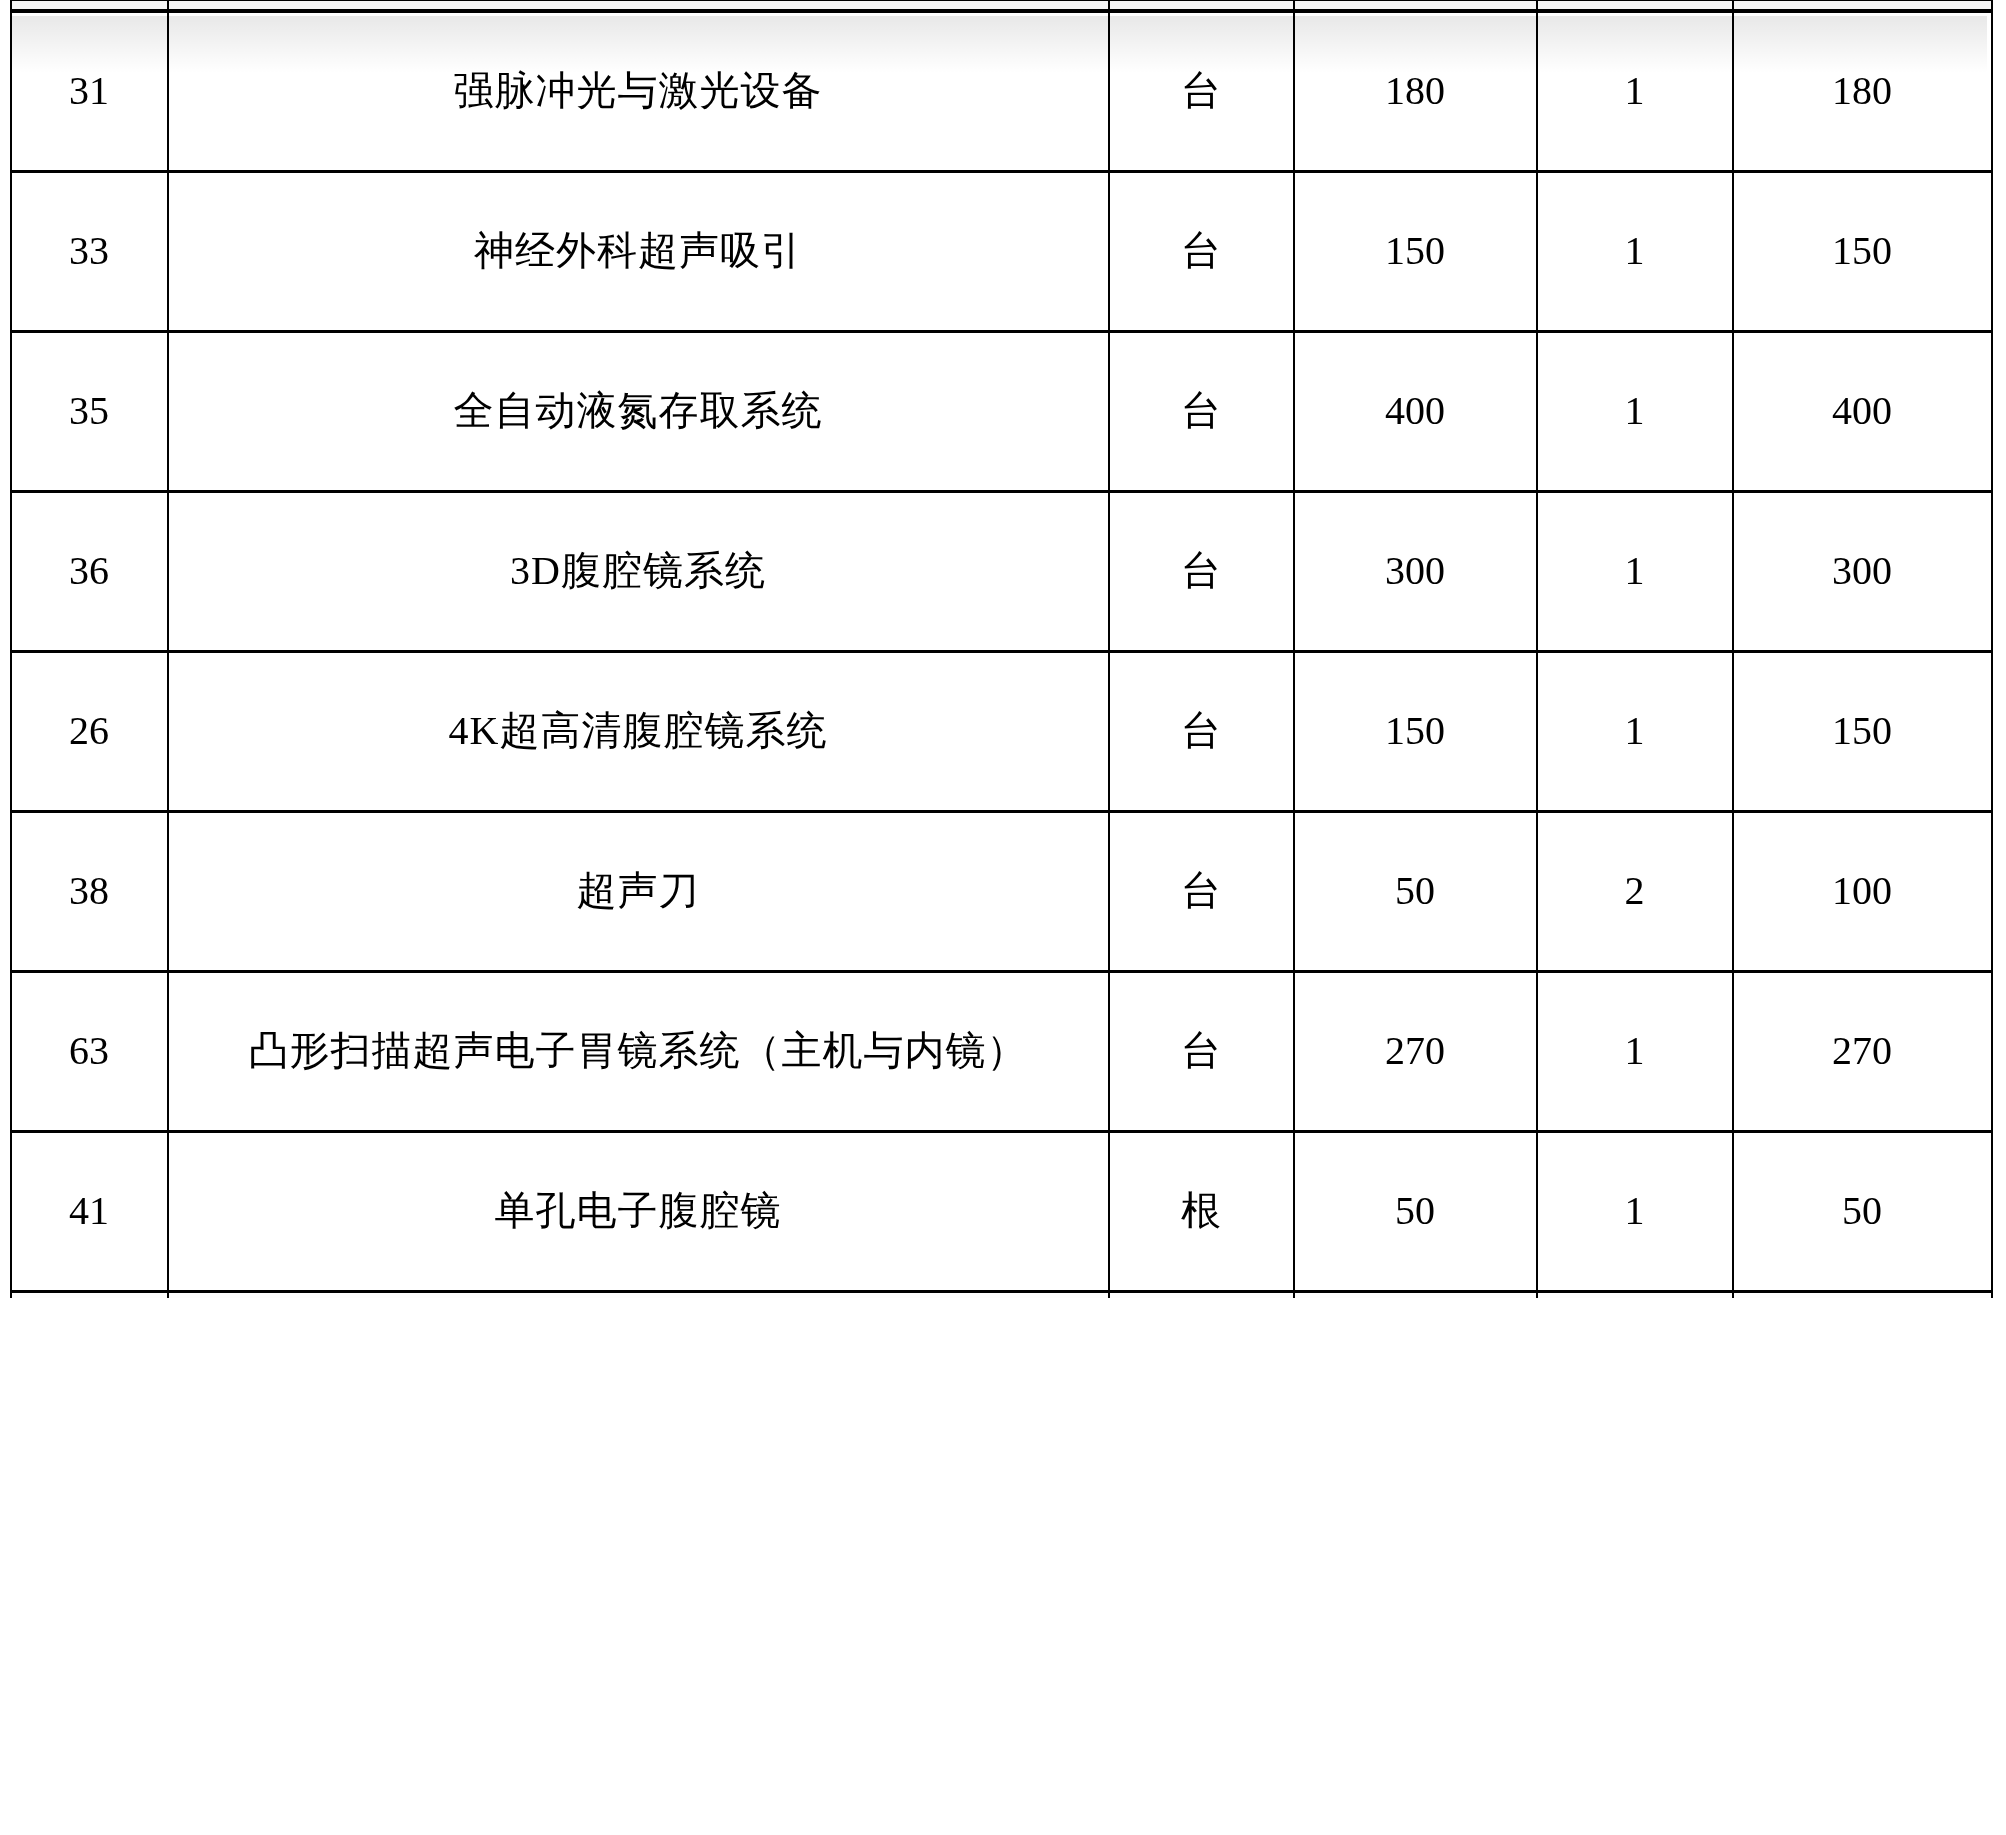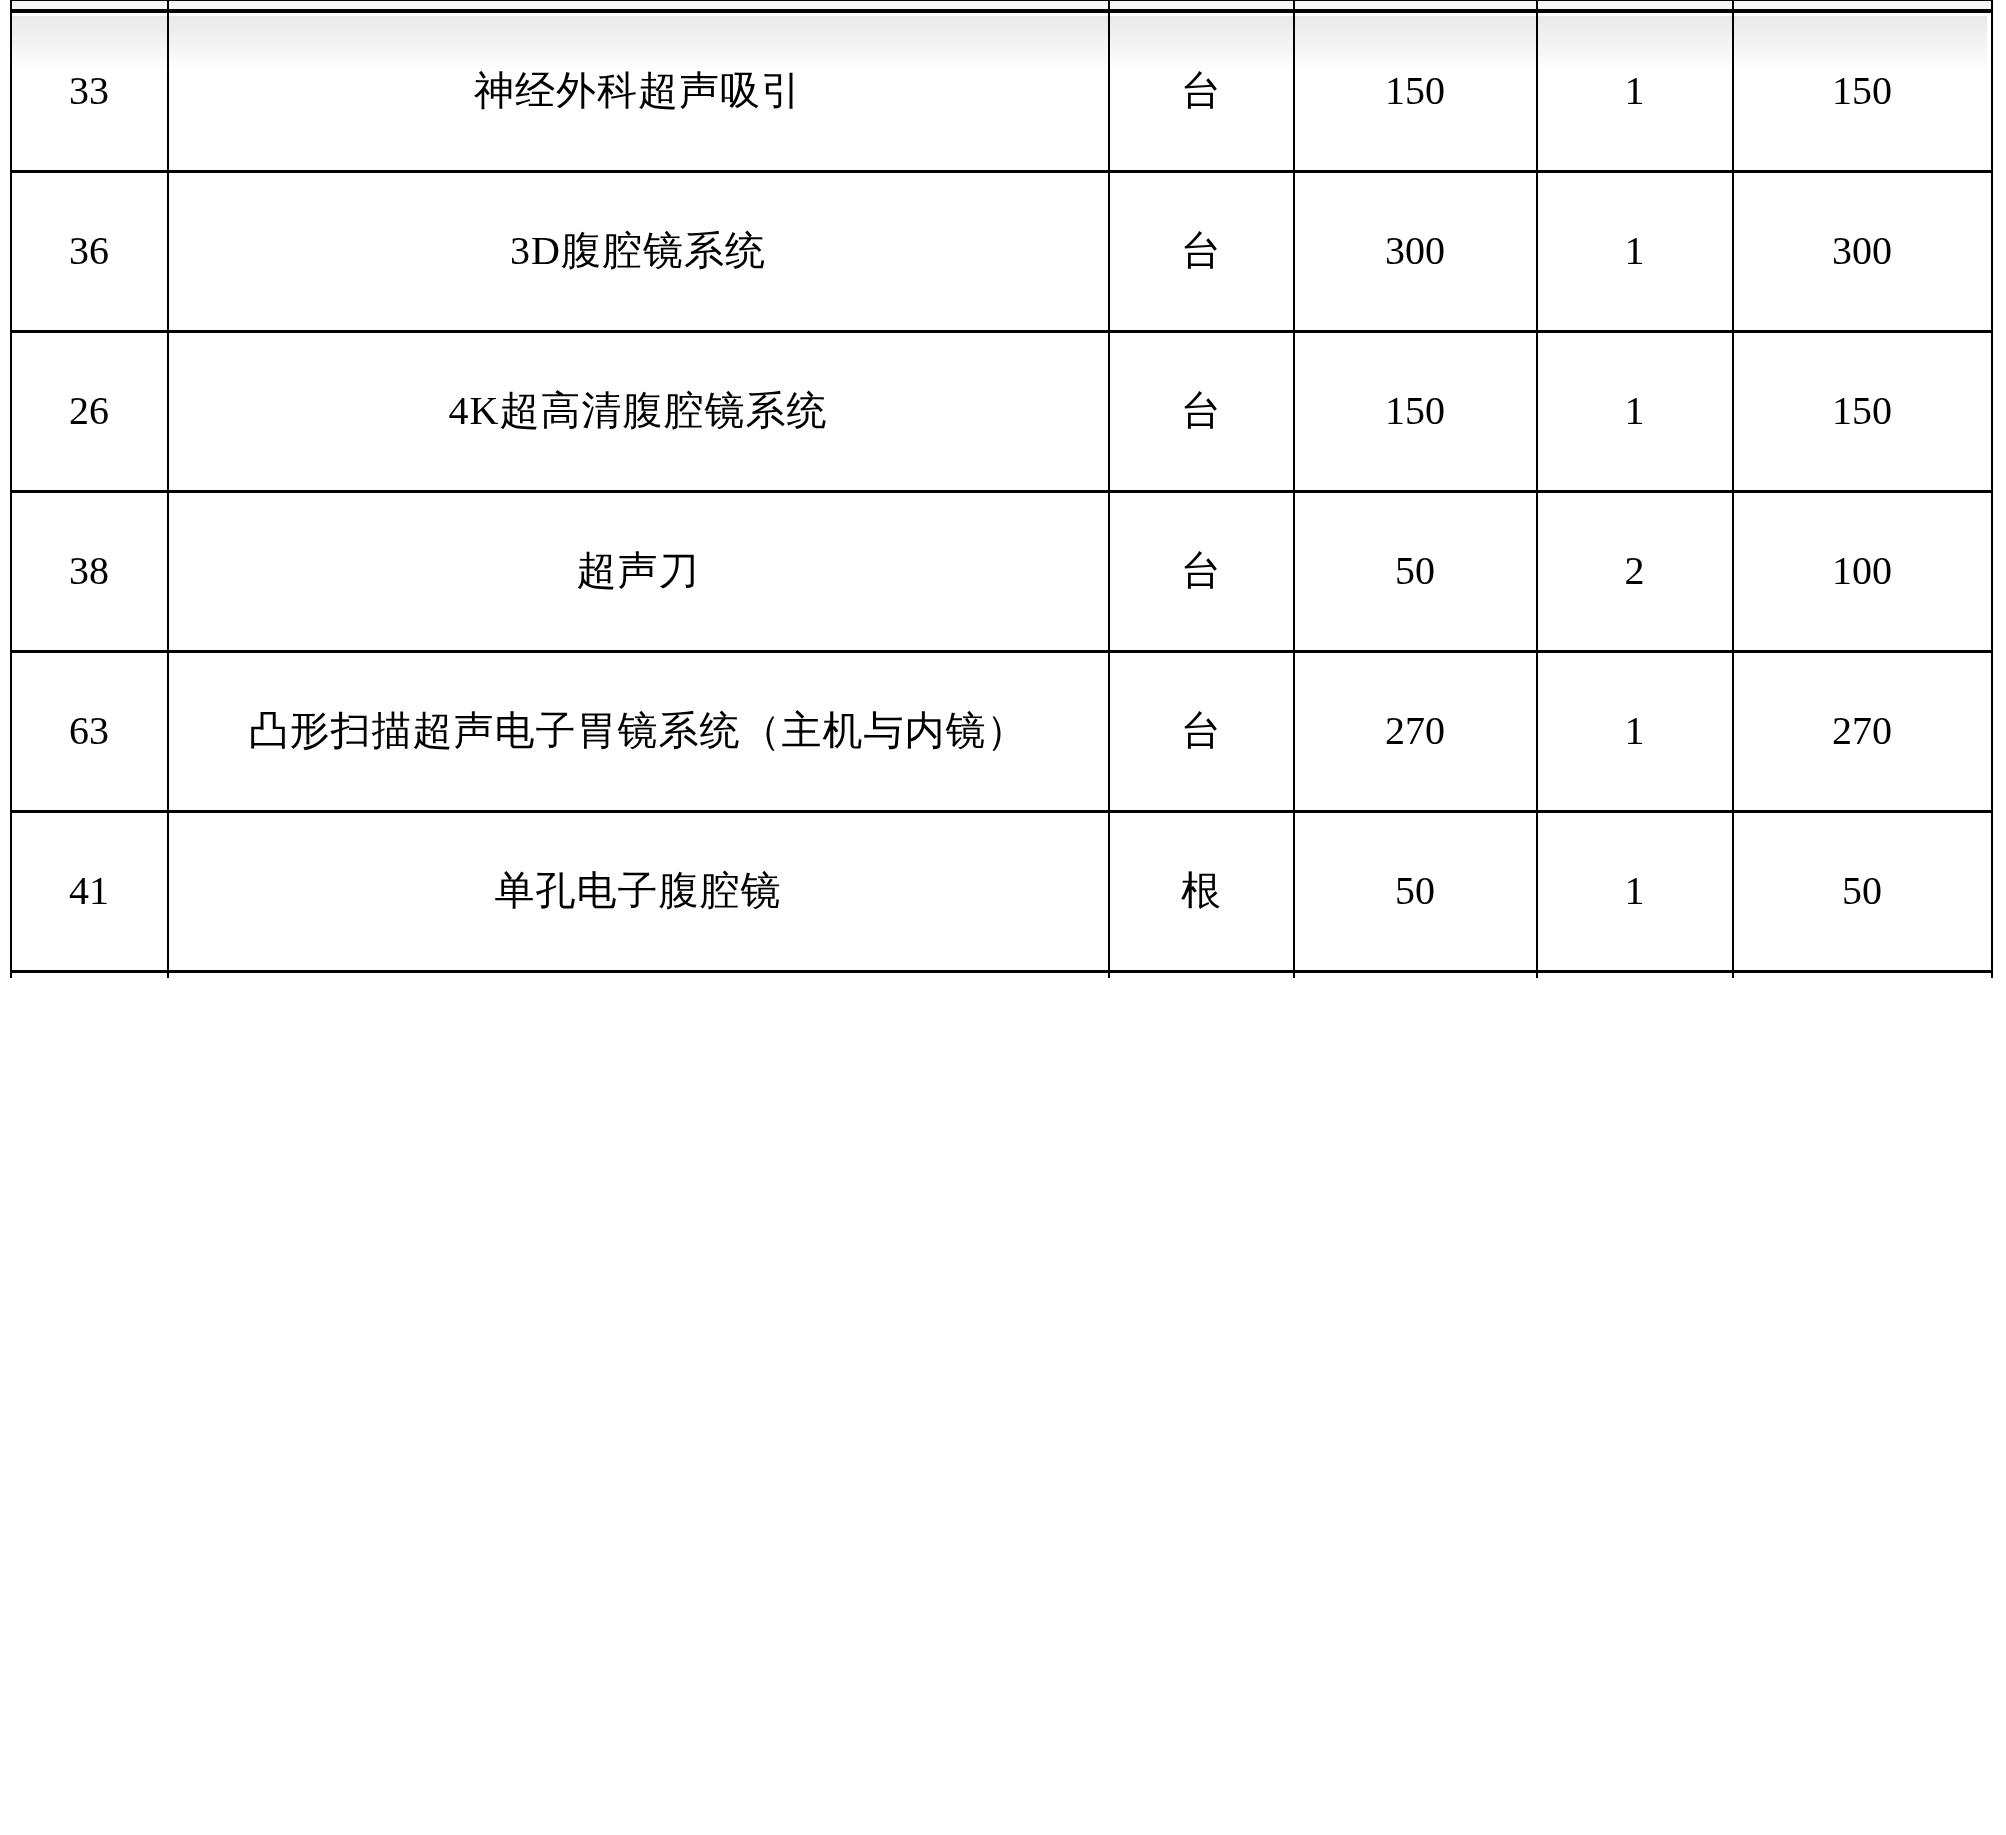--- a/index.html
+++ b/index.html
@@ -79,32 +79,48 @@
     <tbody>
         <tr class="partial-top">
       <td></td>
       <td></td>
       <td></td>
       <td></td>
       <td></td>
       <td></td>
     </tr>
 
+    <tr class="data-row">
+      <td class="c-seq">31</td>
+      <td class="c-name">强脉冲光与激光设备</td>
+      <td class="c-unit">台</td>
+      <td class="c-price">180</td>
+      <td class="c-qty">1</td>
+      <td class="c-total">180</td>
+    </tr>
 
 
     <tr class="data-row">
       <td class="c-seq">33</td>
       <td class="c-name">神经外科超声吸引</td>
       <td class="c-unit">台</td>
       <td class="c-price">150</td>
       <td class="c-qty">1</td>
       <td class="c-total">150</td>
     </tr>
 
 
+    <tr class="data-row">
+      <td class="c-seq">35</td>
+      <td class="c-name">全自动液氮存取系统</td>
+      <td class="c-unit">台</td>
+      <td class="c-price">400</td>
+      <td class="c-qty">1</td>
+      <td class="c-total">400</td>
+    </tr>
 
     <tr class="data-row">
       <td class="c-seq">36</td>
       <td class="c-name">3D腹腔镜系统</td>
       <td class="c-unit">台</td>
       <td class="c-price">300</td>
       <td class="c-qty">1</td>
       <td class="c-total">300</td>
     </tr>
 

